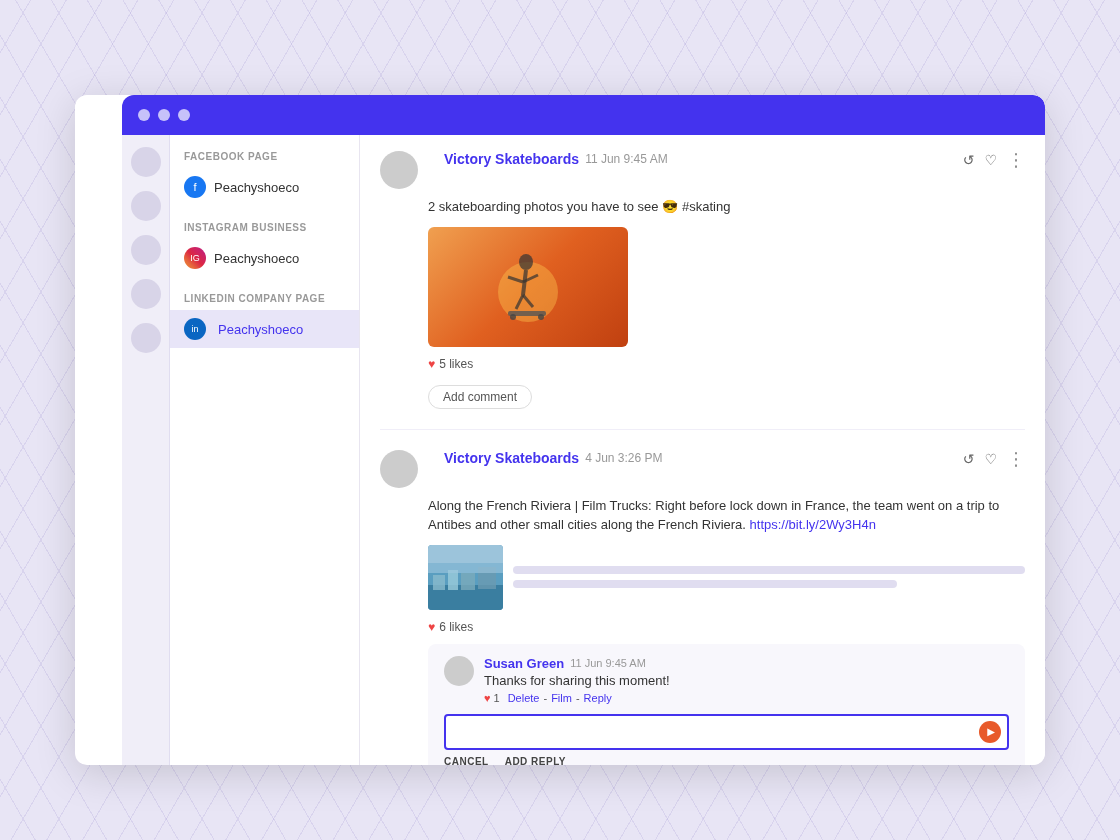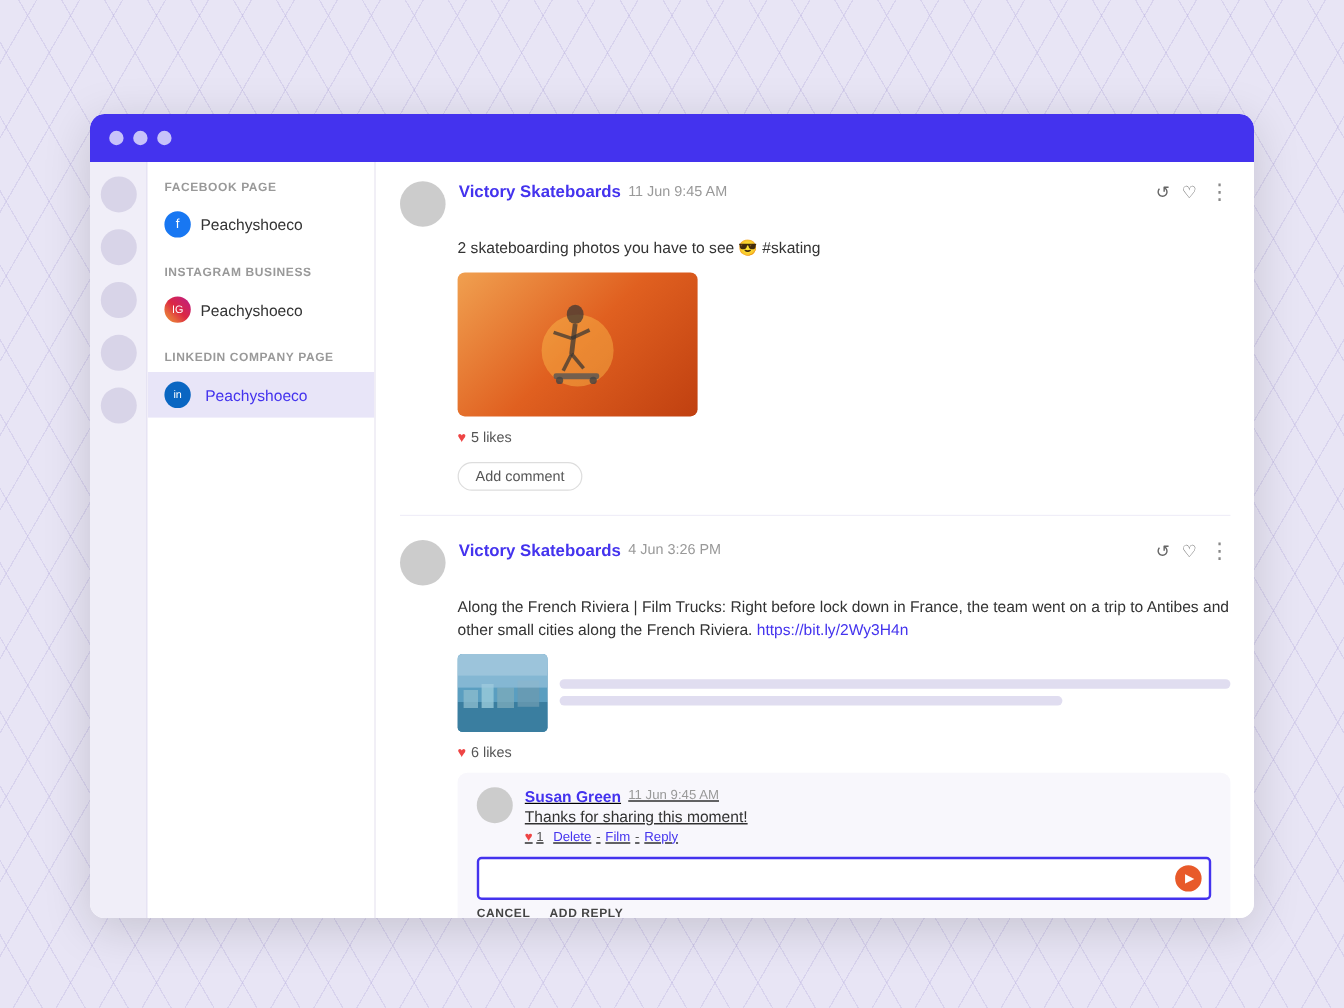--- a/index.html
+++ b/index.html
@@ -37,20 +37,21 @@
     .app-window {
       position: absolute;
       top: 95px;
       left: 75px;
       width: 970px;
       height: 670px;
       background: white;
       border-radius: 12px;
       overflow: hidden;
       box-shadow: 0 8px 40px rgba(0,0,0,0.15);
+      padding-left: 47px;
     }
 
     
     .title-bar {
       height: 40px;
       background: #4433ee;
       display: flex;
       align-items: center;
       padding: 0 16px;
       gap: 8px;
@@ -155,21 +156,21 @@
     .post-header {
       display: flex;
       align-items: flex-start;
       justify-content: space-between;
       margin-bottom: 8px;
     }
 
     .post-header-left {
       display: flex;
       align-items: flex-start;
-      gap: 11px;
+      gap: 26px;
     }
 
     .avatar {
       width: 38px;
       height: 38px;
       border-radius: 50%;
       background: #ccc;
       flex-shrink: 0;
     }
 
@@ -285,21 +286,20 @@
       border-radius: 4px;
       background: #e0ddf0;
     }
 
     
     .comment-section {
       background: #f8f7fc;
       border-radius: 8px;
       padding: 12px 16px;
       margin-top: 10px;
-      text-decoration: underline;
     }
 
     .comment-item {
       display: flex;
       gap: 10px;
       margin-bottom: 10px;
     }
 
     .comment-avatar {
       width: 30px;

